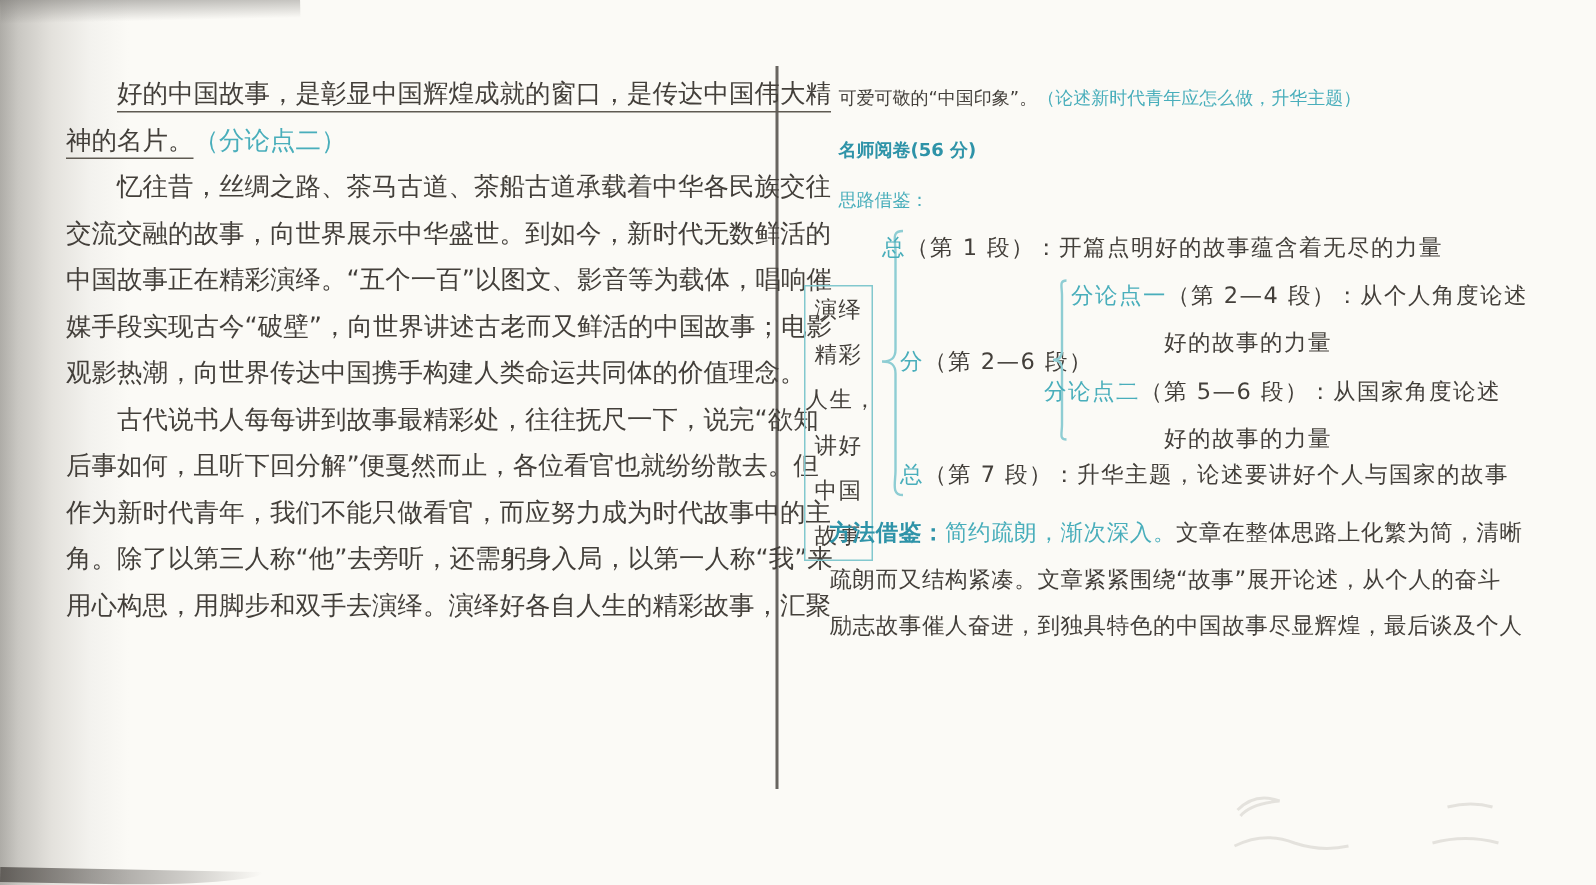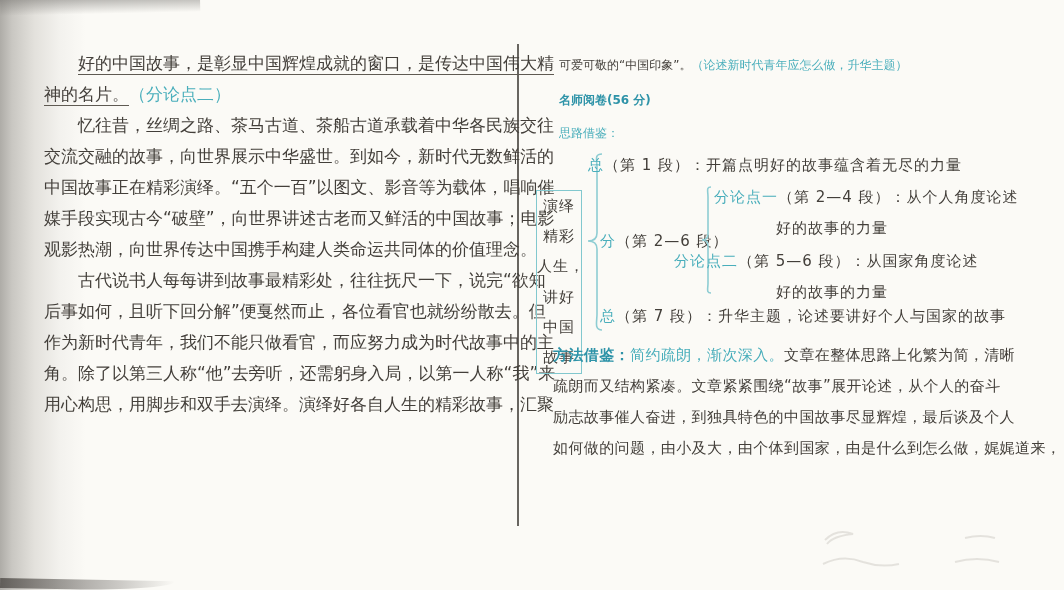--- a/index.html
+++ b/index.html
@@ -111,31 +111,30 @@
 
 <svg class="brace" style="left:701px;top:186px;" width="12" height="108">
   <path d="M10,1 C5,1 7,5 7,11 L7,48 C7,52 5,54 1,54 C5,54 7,56 7,60 L7,97 C7,103 5,107 10,107"></path>
 </svg>
 
 <div class="drow" style="left:714px;top:188px;">
   <span class="t">分论点一</span><span>（第 2—4 段）：从个人角度论述</span>
 </div>
 <div class="drow" style="left:776px;top:219px;">好的故事的力量</div>
 
-<div class="drow" style="left:674px;top:252px;">
+<div class="drow" style="left:696px;top:252px;">
   <span class="t">分论点二</span><span>（第 5—6 段）：从国家角度论述</span>
 </div>
 <div class="drow" style="left:776px;top:283px;">好的故事的力量</div>
 
 <div class="drow" style="left:600px;top:307px;">
   <span class="t">总</span><span>（第 7 段）：升华主题，论述要讲好个人与国家的故事</span>
 </div>
 
 <div class="col method">
     <div class="tl"><span class="tb">方法借鉴：</span><span class="t">简约疏朗，渐次深入。</span><span>文章在整体思路上化繁为简，清晰</span></div>
     <div class="tl"><span>疏朗而又结构紧凑。文章紧紧围绕“故事”展开论述，从个人的奋斗</span></div>
     <div class="tl"><span>励志故事催人奋进，到独具特色的中国故事尽显辉煌，最后谈及个人</span></div>
-    <div class="tl"><span>如何做的问题，由小及大，由个体到国家，由是什么到怎么做，娓娓道来，</span></div>
   </div>
 
 <svg class="watermark" width="230" height="60">
   <path d="M10,20 q12,-12 28,-6 q-20,2 -26,10 M8,44 q20,-10 40,-2 q18,6 36,2 M150,18 q16,-4 30,0 M140,42 q22,-6 44,0"></path>
 </svg>
 
 </body></html>

